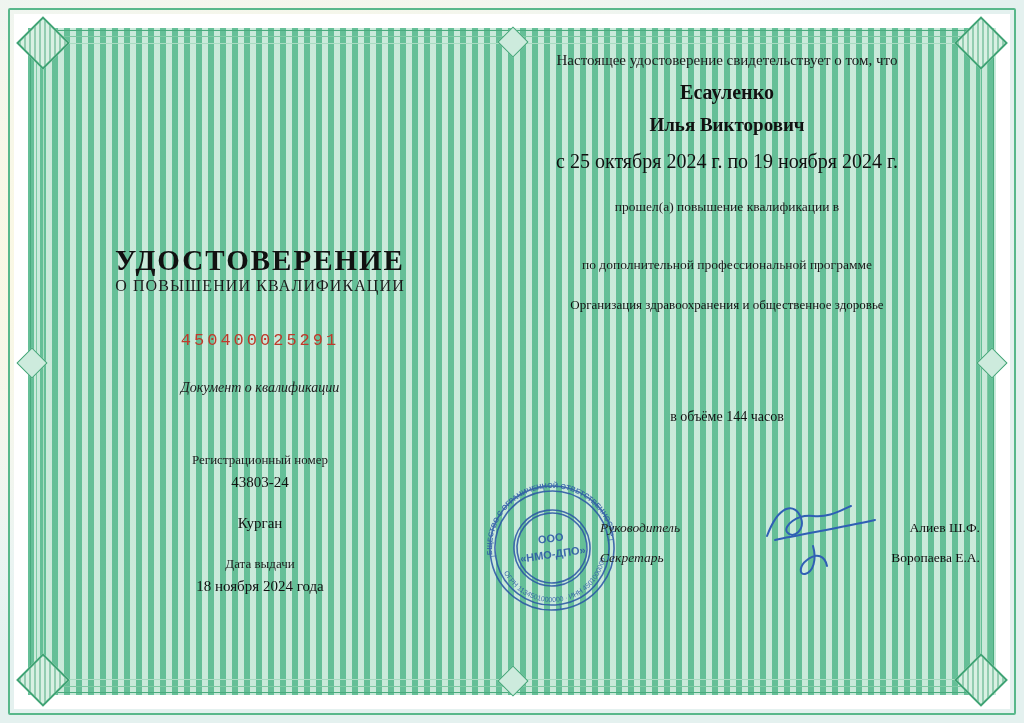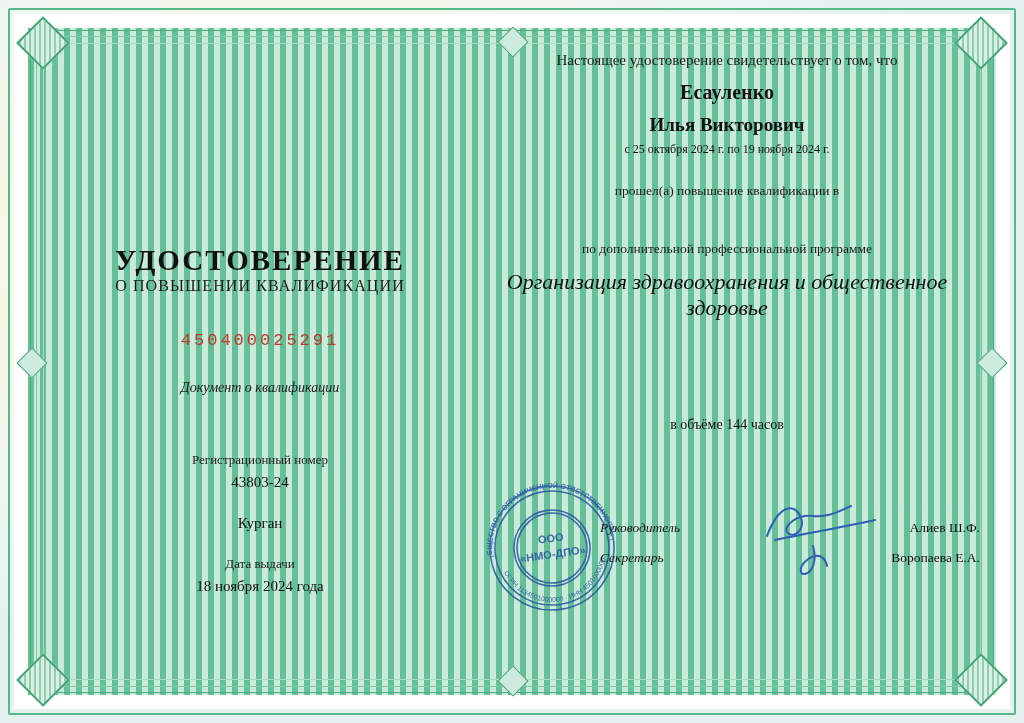--- a/index.html
+++ b/index.html
@@ -171,42 +171,41 @@
     margin-top: 12px;
     color: #111;
   }
   .r-patronymic {
     font-size: 19px;
     font-weight: 700;
     margin-top: 10px;
     color: #111;
   }
   .r-period {
-    font-size: 12px;
-    margin-top: 6px;
+    font-size: 20px;
+    margin-top: 14px;
     color: #111;
   }
   .r-passed {
     font-size: 13.5px;
     margin-top: 26px;
   }
   .r-org {
     font-size: 15.5px;
     margin-top: 30px;
     color: #111;
   }
   .r-prog-label {
     font-size: 13.5px;
     margin-top: 42px;
   }
   .r-program {
-    font-size: 22px;
-    margin-top: 12px;
-    color: #111;
-    font-style: italic;
+    font-size: 13px;
+    margin-top: 24px;
+    color: #111;
   }
   .r-hours {
     font-size: 14px;
     margin-top: 96px;
   }
 
   
   .sign-area {
     position: absolute;
     left: 600px;

